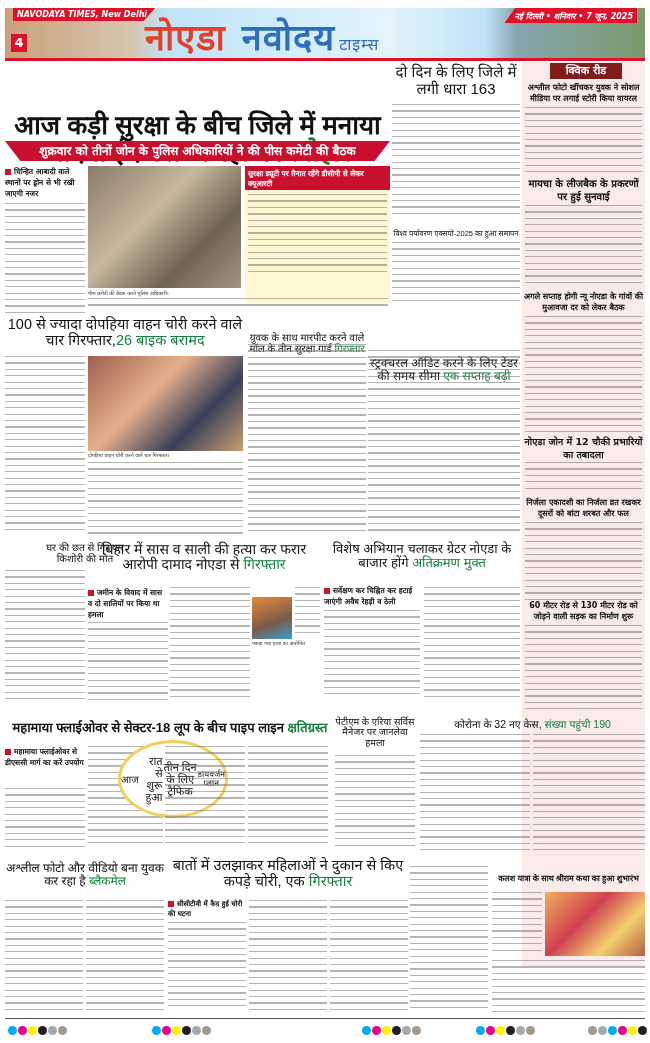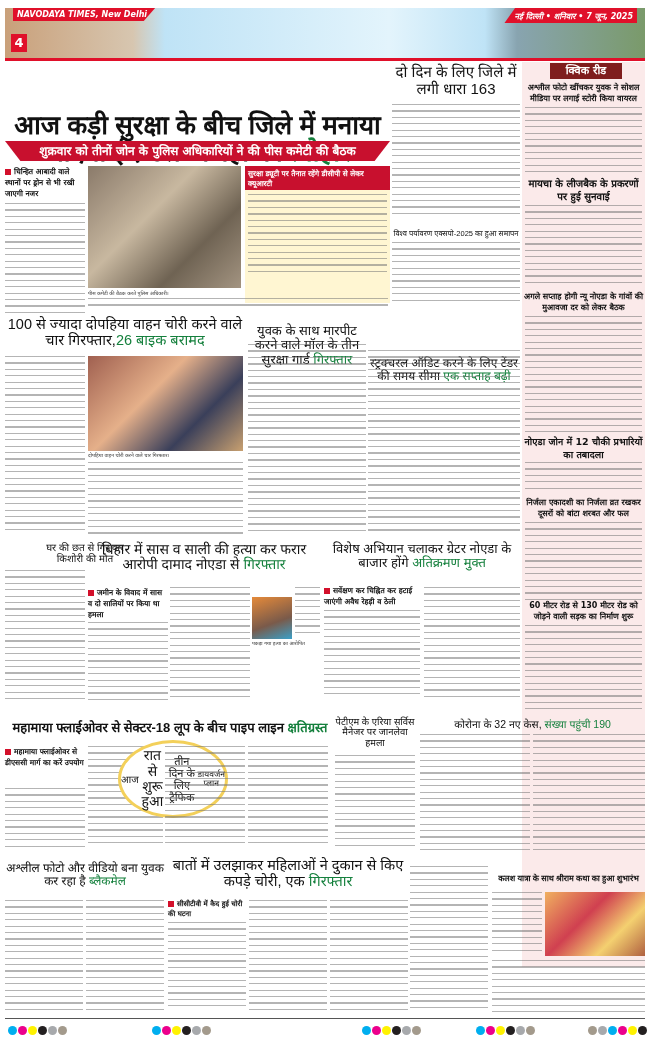--- a/index.html
+++ b/index.html
@@ -28,20 +28,23 @@
 .dot{display:inline-block;width:9px;height:9px;border-radius:50%;margin-right:1px}
 .circle{border-radius:50%;background:#fff;border:3px solid #f3d05a}
 </style>
 </head>
 <body>
 
 <div class="abs mast">
   <div class="tag">NAVODAYA TIMES, New Delhi</div>
   <div class="tag r">नई दिल्ली • शनिवार • 7 जून, 2025</div>
   <div class="pg">4</div>
+  <div class="logo">
+    <span class="a">नोएडा</span><span class="b">नवोदय</span><span class="c">टाइम्स</span>
+  </div>
 </div>
 <div class="abs rule"></div>
 
 <div class="abs h-big" style="left:5px;top:64px;width:385px;font-size:26px;margin-top:48px;">
   <div>आज कड़ी सुरक्षा के बीच जिले में मनाया</div>
   <div><span>जाएगा ईद-उल-अजहा का</span> <span class="red">त्योहार</span></div>
 </div>
 <div class="abs band">शुक्रवार को तीनों जोन के पुलिस अधिकारियों ने की पीस कमेटी की बैठक</div>
 
 <div class="abs" style="left:5px;top:166px;width:80px;">
@@ -85,21 +88,21 @@
 <div class="abs body-txt lines" style="left:525px;top:625px;width:117px;height:88px;"></div>
 
 <div class="abs hl" style="left:5px;top:317px;width:240px;font-size:14.5px;">
   <span>100 से ज्यादा दोपहिया वाहन चोरी करने वाले चार गिरफ्तार,</span><span class="red">26 बाइक बरामद</span>
 </div>
 <div class="abs body-txt lines" style="left:5px;top:356px;width:80px;height:178px;"></div>
 <div class="abs photo" style="left:88px;top:356px;width:155px;height:95px;background:linear-gradient(135deg,#a06050,#e5b08a 40%,#3a3f5a 70%,#c8a070);"></div>
 <div class="abs caption" style="left:88px;top:452px;width:155px;">दोपहिया वाहन चोरी करने वाले चार गिरफ्तार।</div>
 <div class="abs body-txt lines" style="left:88px;top:462px;width:155px;height:72px;"></div>
 
-<div class="abs hl" style="left:248px;top:324px;width:118px;font-size:13px;">
+<div class="abs hl" style="left:248px;top:332px;width:118px;font-size:10px;">
   <span>युवक के साथ मारपीट करने वाले मॉल के तीन सुरक्षा गार्ड</span> <span class="red">गिरफ्तार</span>
 </div>
 <div class="abs body-txt lines" style="left:248px;top:344px;width:118px;height:190px;"></div>
 
 <div class="abs hl" style="left:368px;top:317px;width:152px;font-size:12px;margin-top:40px;">
   <span>स्ट्रक्चरल ऑडिट करने के लिए टेंडर की समय सीमा</span> <span class="red">एक सप्ताह बढ़ी</span>
 </div>
 <div class="abs body-txt lines" style="left:368px;top:350px;width:152px;height:184px;"></div>
 
 <div class="abs hl" style="left:5px;top:542px;width:80px;font-size:10px;margin-left:40px;">घर की छत से गिर कर किशोरी की मौत</div>
@@ -123,21 +126,21 @@
 <div class="abs body-txt lines" style="left:424px;top:587px;width:96px;height:113px;"></div>
 
 <div class="abs hl" style="left:5px;top:721px;width:330px;font-size:13px;font-weight:bold;">
   <span>महामाया फ्लाईओवर से सेक्टर-18 लूप के बीच पाइप लाइन</span> <span class="red">क्षतिग्रस्त</span>
 </div>
 <div class="abs bullet" style="left:5px;top:746px;width:80px;font-size:7.5px;font-weight:bold;line-height:11px;">महामाया फ्लाईओवर से डीएससी मार्ग का करें उपयोग</div>
 <div class="abs body-txt lines" style="left:5px;top:788px;width:80px;height:60px;"></div>
 <div class="abs body-txt lines" style="left:88px;top:746px;width:75px;height:102px;"></div>
 <div class="abs circle" style="left:118px;top:740px;width:110px;height:78px;display:flex;flex-direction:row;justify-content:center;align-items:center;">
   <div class="hl" style="font-size:10px;">आज</div>
-  <div class="hl" style="font-size:14px;">रात से शुरू हुआ</div>
+  <div class="hl" style="font-size:11px;text-align:right;">रात से शुरू हुआ</div>
   <div class="hl" style="font-size:11px;">तीन दिन के लिए ट्रैफिक</div>
   <div class="hl" style="font-size:8.5px;">डायवर्जन प्लान</div>
 </div>
 <div class="abs body-txt lines" style="left:165px;top:746px;width:80px;height:102px;"></div>
 <div class="abs body-txt lines" style="left:248px;top:746px;width:80px;height:102px;"></div>
 
 <div class="abs hl" style="left:335px;top:717px;width:80px;font-size:9.5px;">पेटीएम के एरिया सर्विस मैनेजर पर जानलेवा हमला</div>
 <div class="abs body-txt lines" style="left:335px;top:755px;width:80px;height:93px;"></div>
 
 <div class="abs hl" style="left:420px;top:719px;width:225px;font-size:10.5px;">

